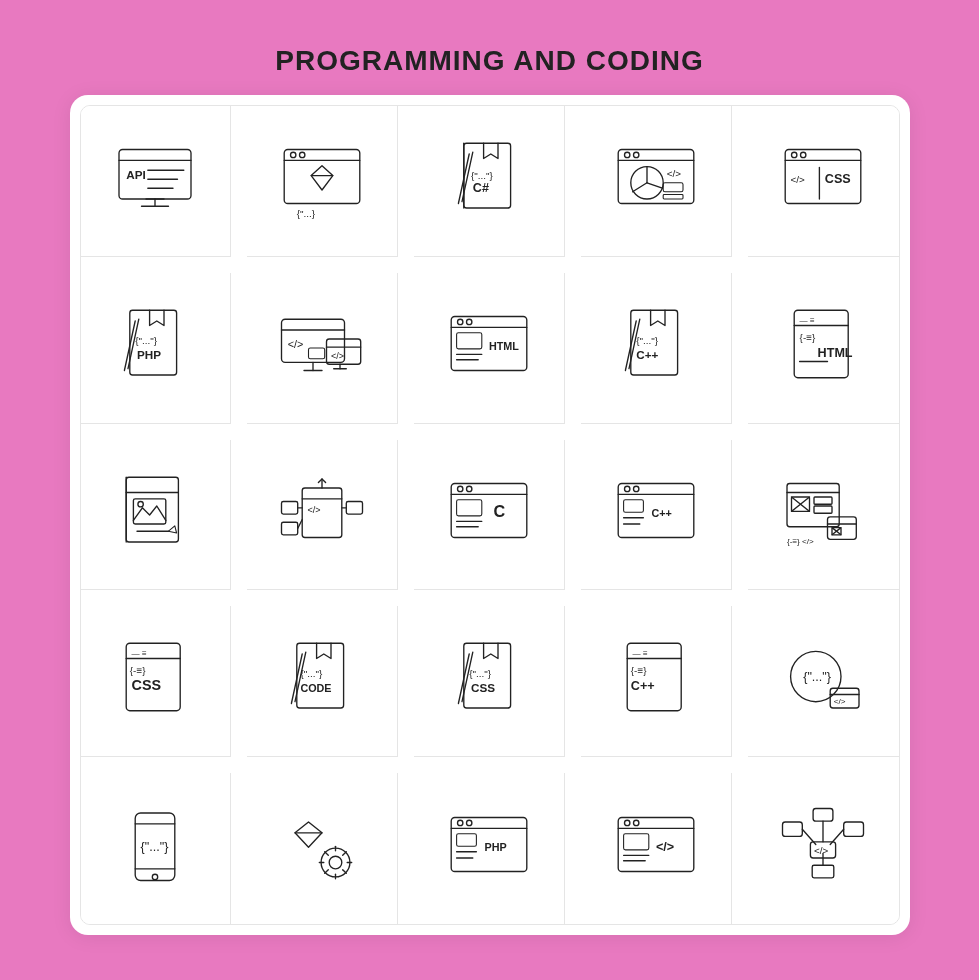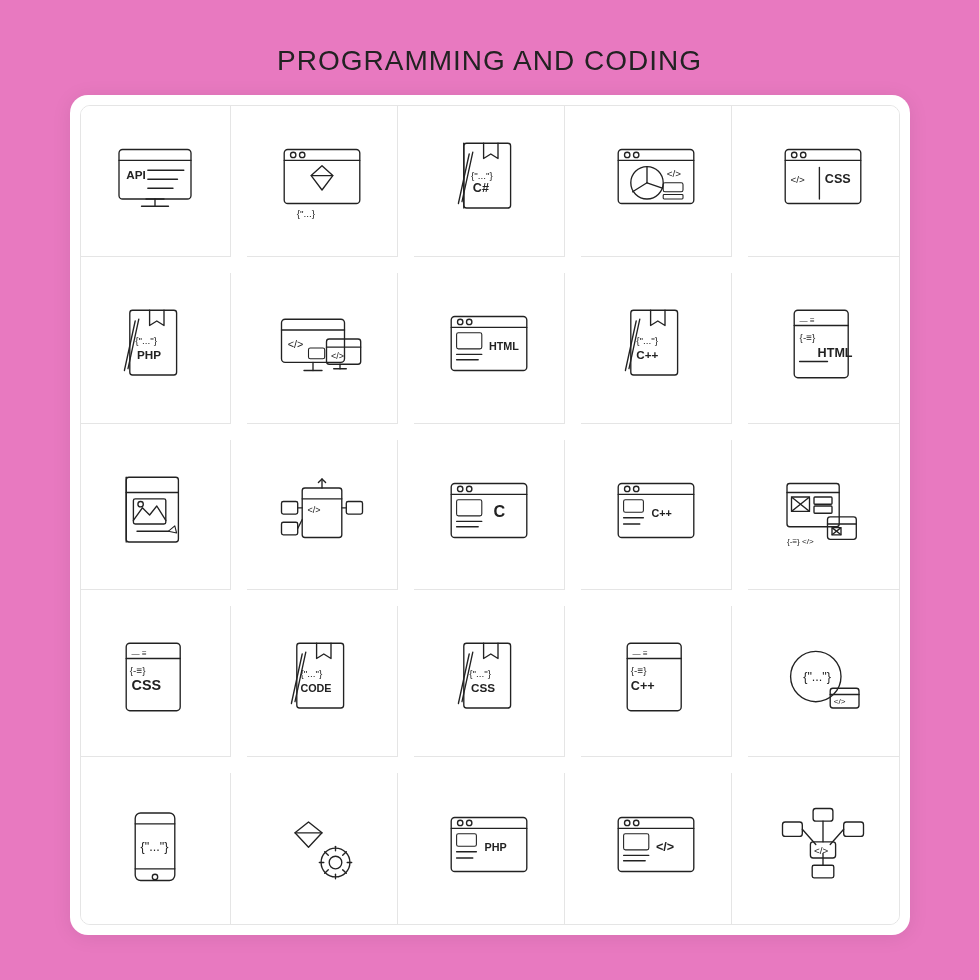--- a/index.html
+++ b/index.html
@@ -16,21 +16,21 @@
       background-color: #e879c0;
       width: 979px;
       height: 980px;
       display: flex;
       flex-direction: column;
       align-items: center;
       justify-content: center;
     }
     .title {
       font-size: 28px;
-      font-weight: normal;
+      font-weight: bold;
       color: #222;
       margin-bottom: 18px;
       letter-spacing: 1px;
     }
     .card {
       background: #fff;
       border-radius: 18px;
       padding: 10px;
       width: 840px;
       box-shadow: 0 2px 20px rgba(0,0,0,0.08);

